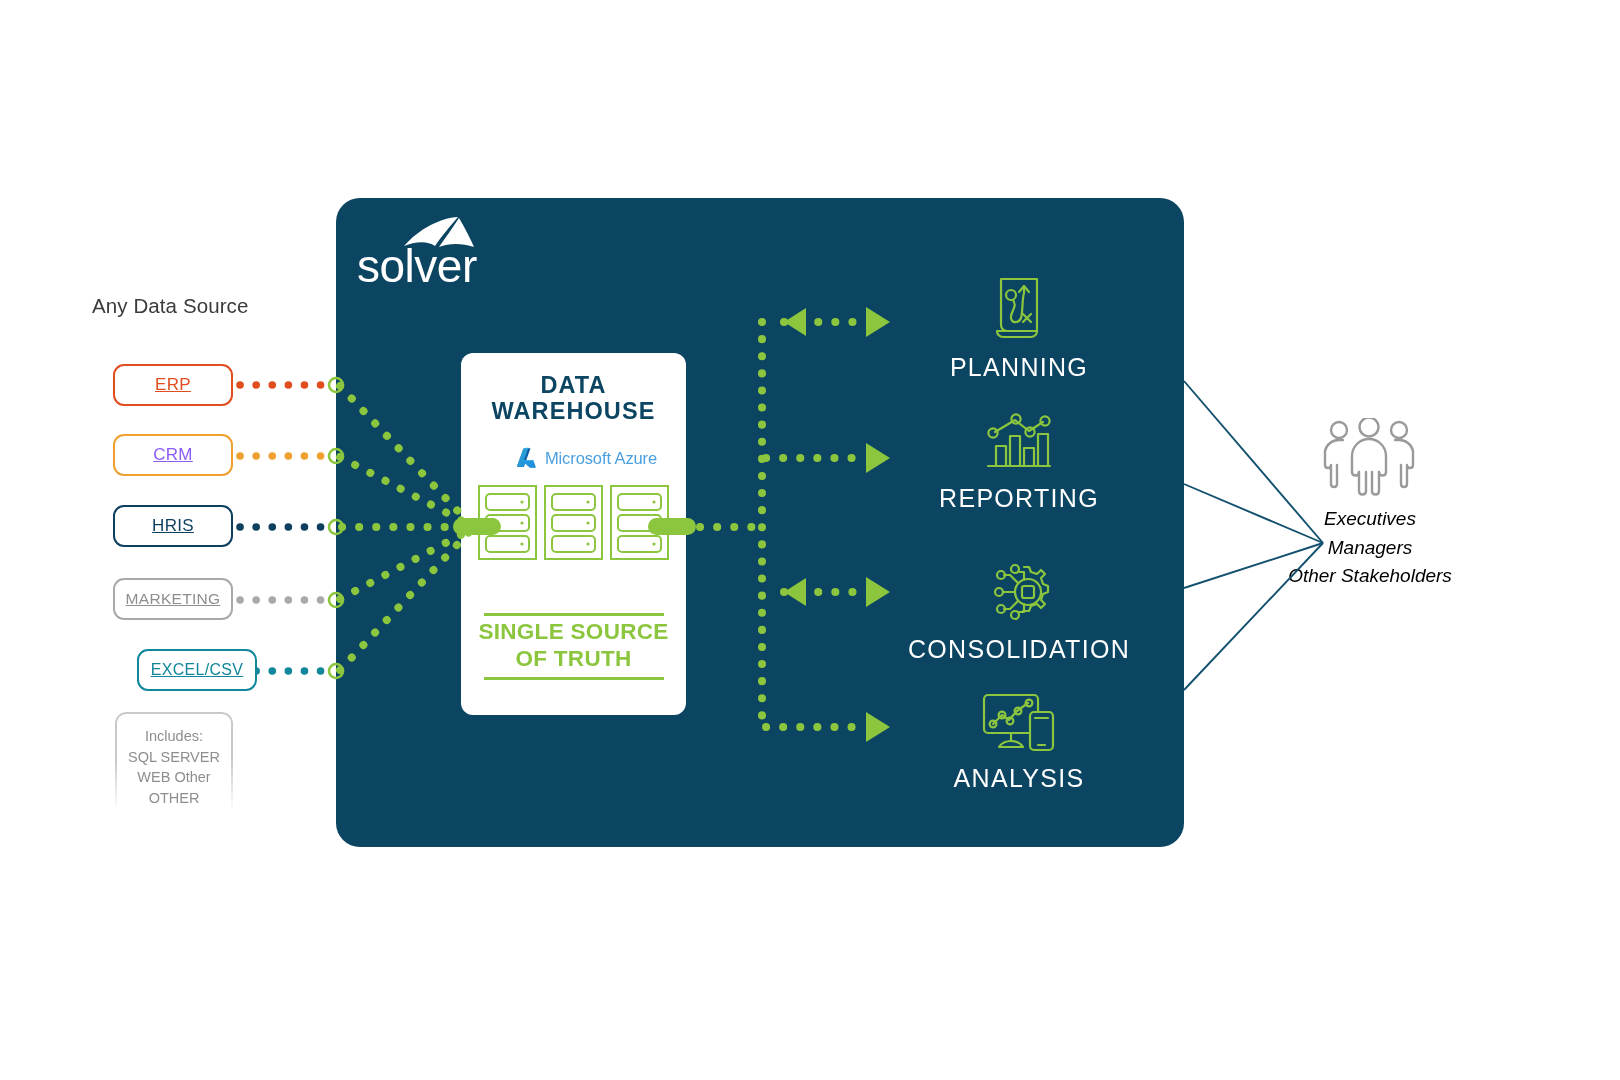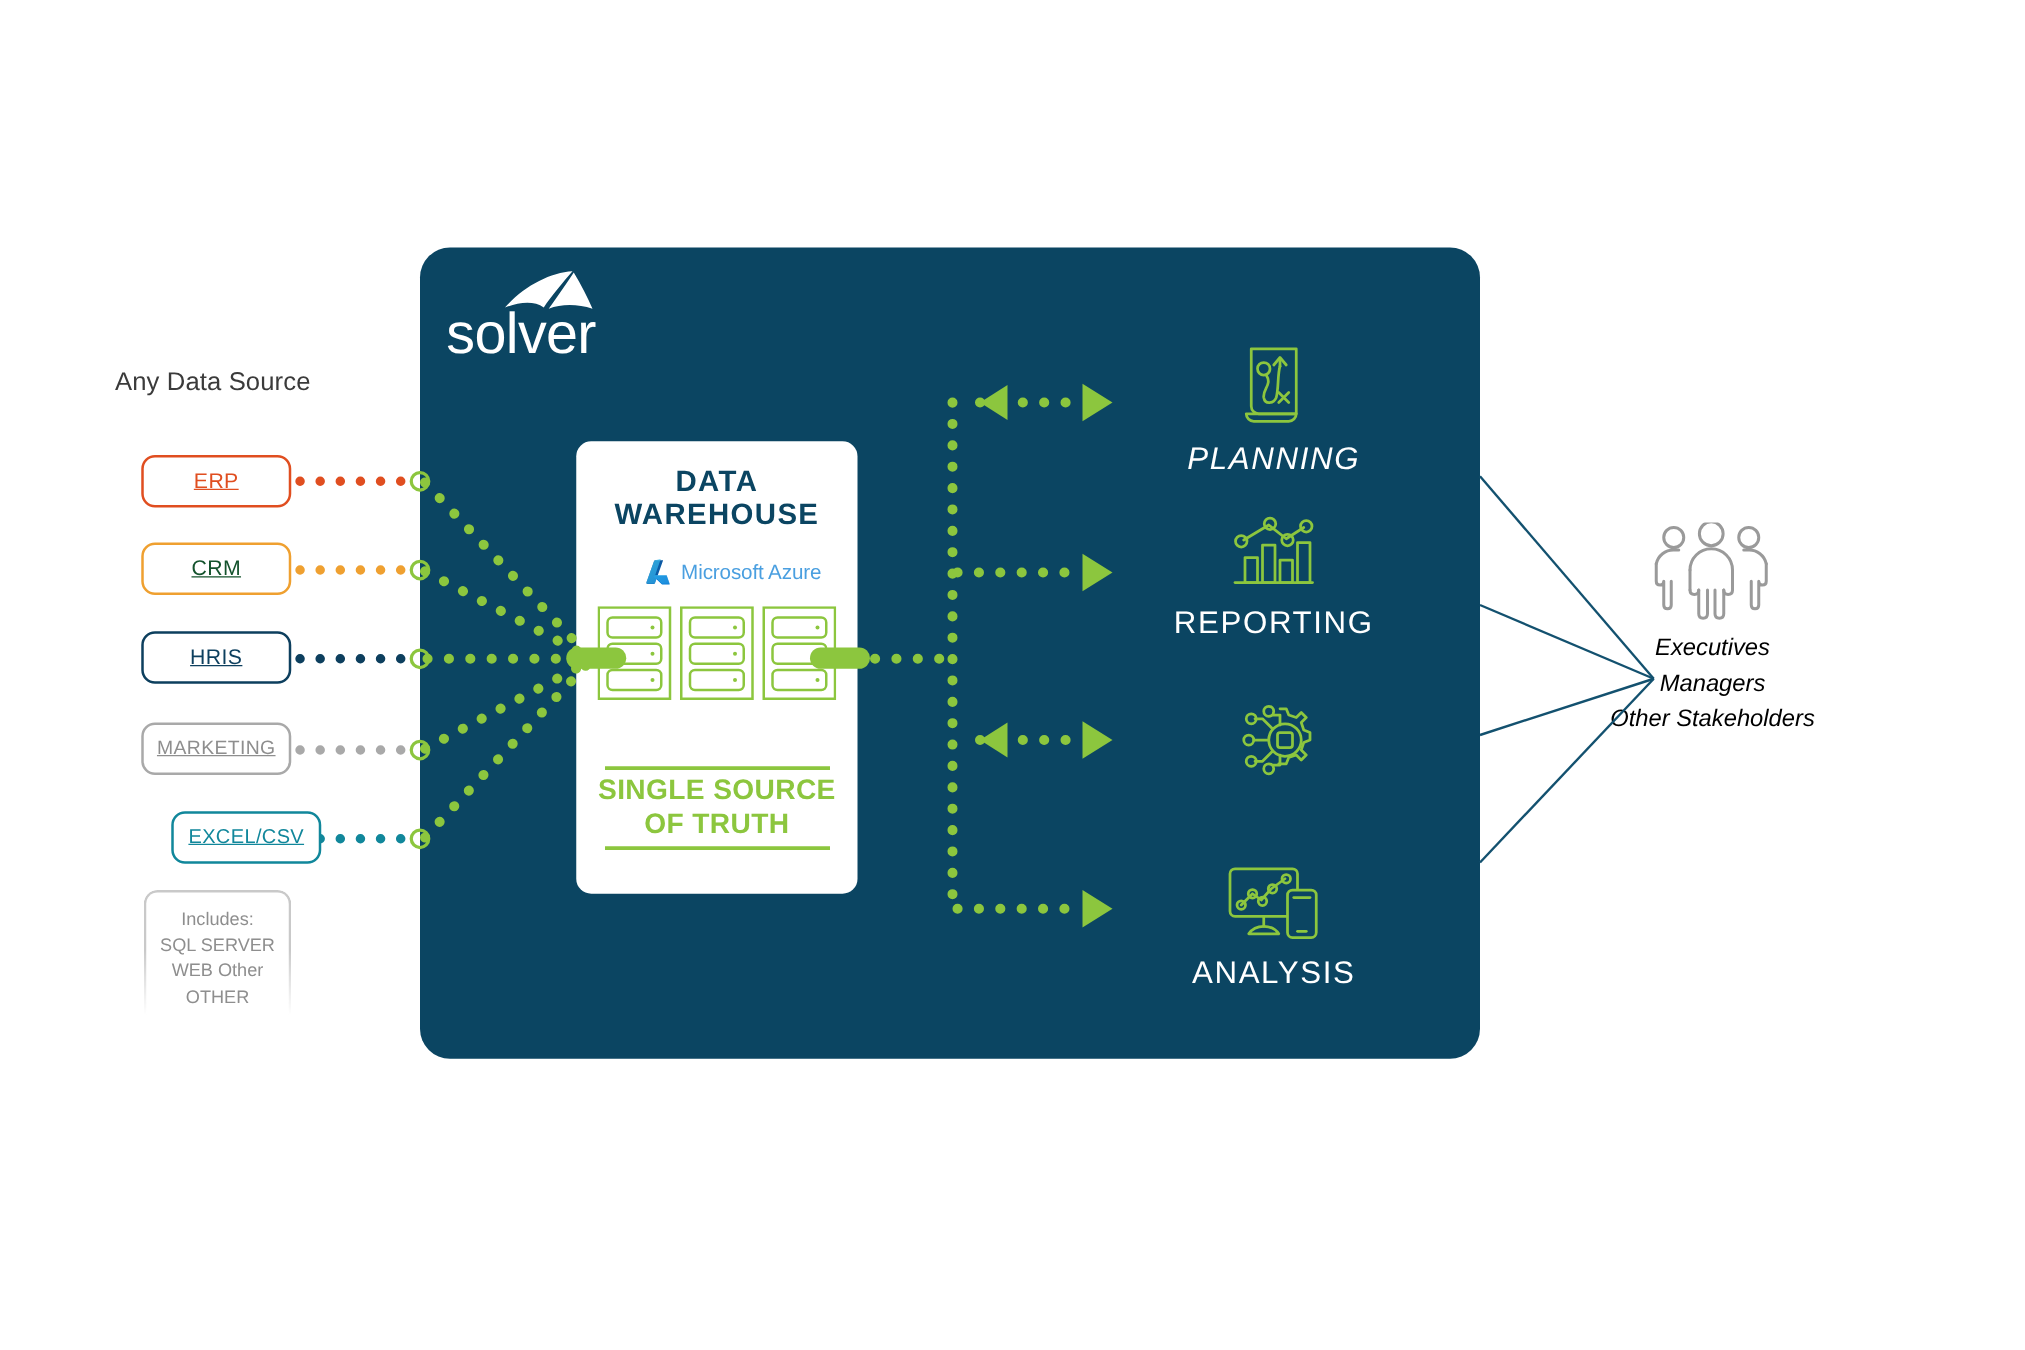--- a/index.html
+++ b/index.html
@@ -22,21 +22,21 @@
     position:absolute;left:92px;top:294px;
     font-size:20.5px;color:#3b3b3b;letter-spacing:.1px;z-index:4;
   }
   .srcbox{
     position:absolute;left:113px;width:120px;height:42px;
     border:2.2px solid #888;border-radius:11px;background:#fff;
     display:flex;align-items:center;justify-content:center;
     font-size:17px;letter-spacing:.3px;z-index:4;box-sizing:border-box;text-decoration:underline;
   }
   .srcbox.erp     {top:364px;border-color:#e04e20;color:#e04e20;}
-  .srcbox.crm     {top:434px;border-color:#efa030;color:#14532d;align-items:center;}
+  .srcbox.crm     {top:434px;border-color:#efa030;color:#8b5cf6;align-items:center;}
   .srcbox.hris    {top:505px;border-color:#0d3f5e;color:#0d3f5e;}
   .srcbox.marketing{top:578px;border-color:#a9a9a9;color:#8e8e8e;font-size:15.5px;}
   .srcbox.excel   {top:649px;border-color:#11879b;color:#11879b;font-size:16px;margin-left:24px;}
 
   #includes{
     position:absolute;left:115px;top:712px;width:118px;height:100px;z-index:4;
     border:2px solid #c9c9c9;border-bottom:none;border-radius:11px 11px 0 0;
     -webkit-mask-image:linear-gradient(to bottom,#000 0%,#000 48%,rgba(0,0,0,.25) 86%,rgba(0,0,0,0) 100%);
             mask-image:linear-gradient(to bottom,#000 0%,#000 48%,rgba(0,0,0,.25) 86%,rgba(0,0,0,0) 100%);
     box-sizing:border-box;
@@ -86,21 +86,21 @@
   .capsule{position:absolute;height:17px;background:#8cc63e;border-radius:9px;z-index:5;}
   #cap-in {left:453px;top:518px;width:48px;}
   #cap-out{left:648px;top:518px;width:48px;}
 
   
   .outblock{position:absolute;z-index:5;width:260px;left:889px;text-align:center;}
   .outblock .oicon{height:70px;display:flex;align-items:flex-end;justify-content:center;}
   .outblock .olabel{
     color:#ffffff;font-size:25px;letter-spacing:1.3px;margin-top:10px;
   }
-  #out-0{top:273px;font-style:italic;}
+  #out-0{top:273px;}
   #out-1{top:404px;}
   #out-2{top:555px;}
   #out-3{top:684px;}
 
   
   #people{position:absolute;left:1320px;top:418px;width:98px;height:78px;z-index:5;}
   #people-text{
     position:absolute;left:1230px;top:505px;width:280px;z-index:5;
     text-align:center;color:#000000;font-size:19px;line-height:28.5px;font-style:italic;
   }
@@ -325,20 +325,21 @@
           <path d="M40 21 v-8 h-6"></path>
           <path d="M40 45 v8 h-6"></path>
           <circle cx="15" cy="33" r="4"></circle>
           <circle cx="17" cy="16" r="4"></circle>
           <circle cx="17" cy="50" r="4"></circle>
           <circle cx="31" cy="10" r="4"></circle>
           <circle cx="31" cy="56" r="4"></circle>
         </g>
       </svg>
     </div>
+    <div class="olabel">CONSOLIDATION</div>
   </div>
 
   <div class="outblock" id="out-3">
     <div class="oicon">
       <svg width="76" height="62" viewBox="0 0 76 62">
         <g fill="none" stroke="#8cc63e" stroke-width="2.2" stroke-linecap="round" stroke-linejoin="round">
           <rect x="3" y="3" width="54" height="38" rx="4"></rect>
           <path d="M30 41 v8"></path>
           <path d="M18 55 q4 -6 12 -6 q8 0 12 6 z"></path>
           <path d="M12 32 L21 23 L28 28 L36 19 L47 11"></path>

